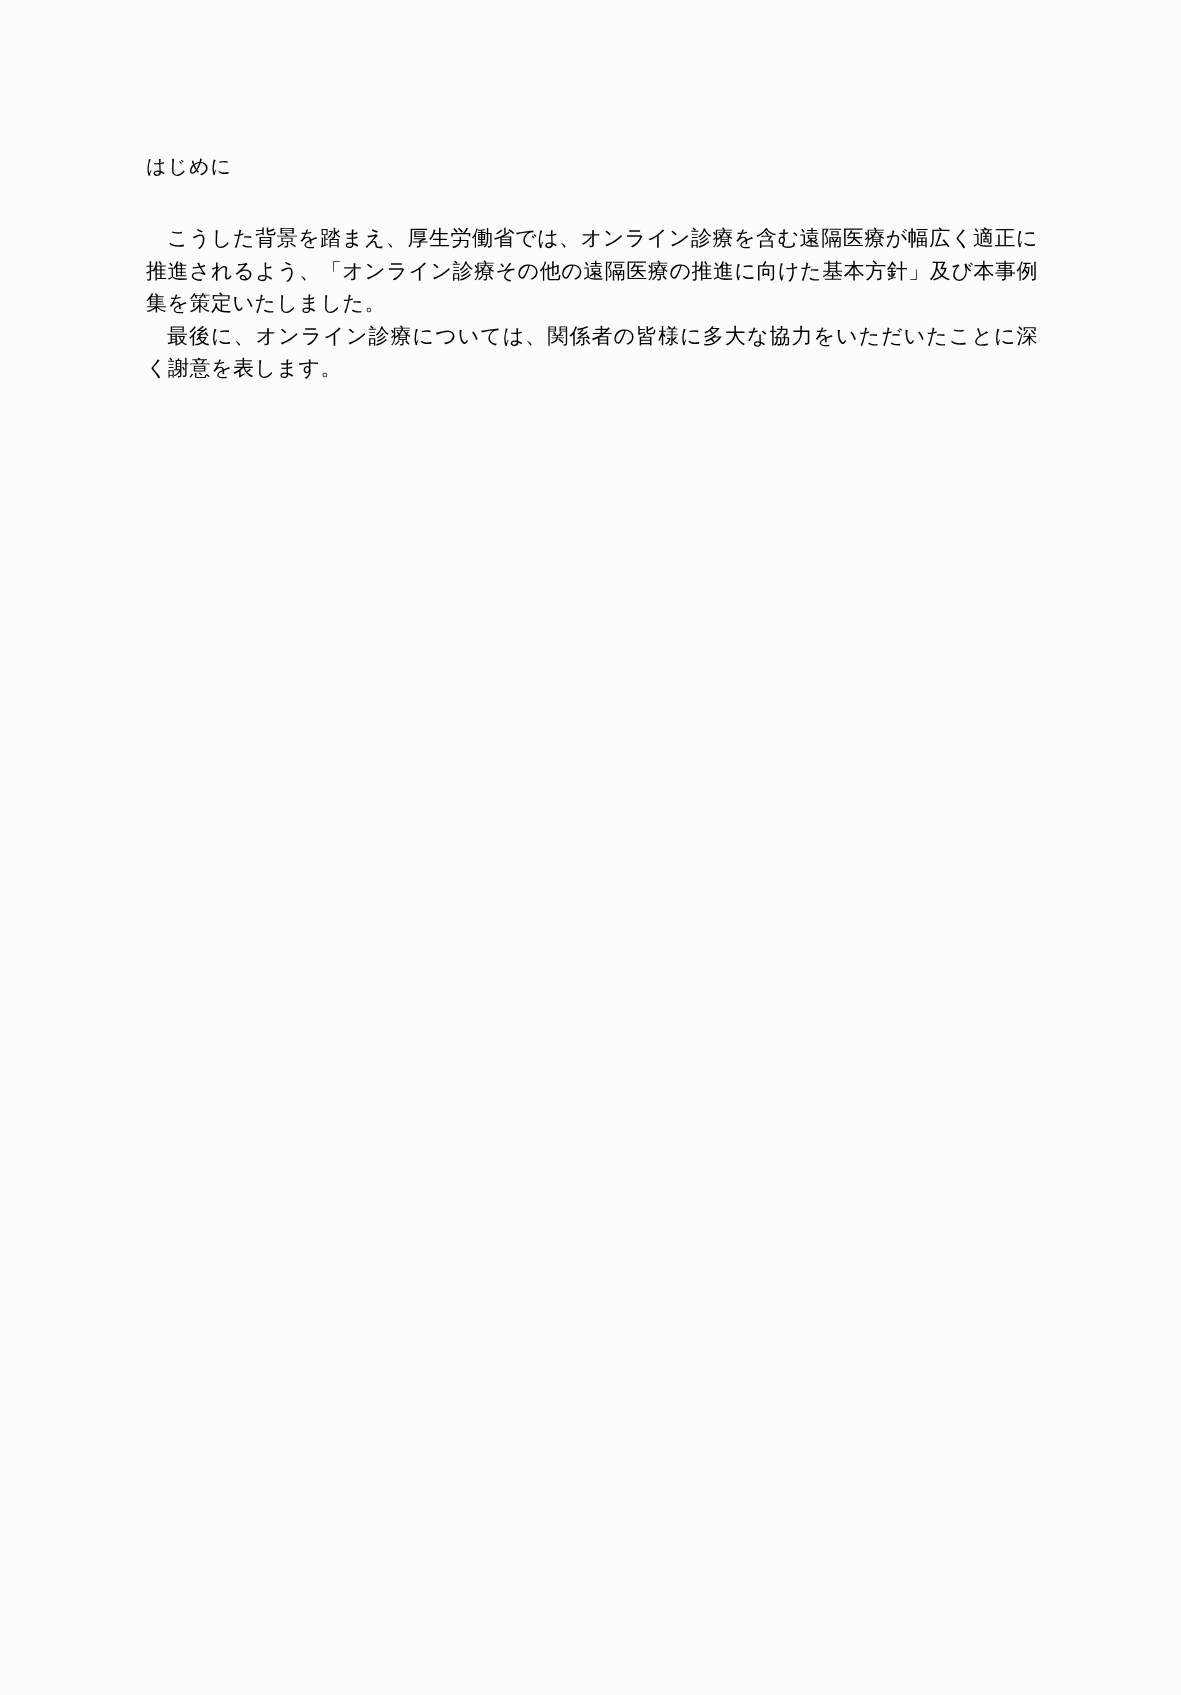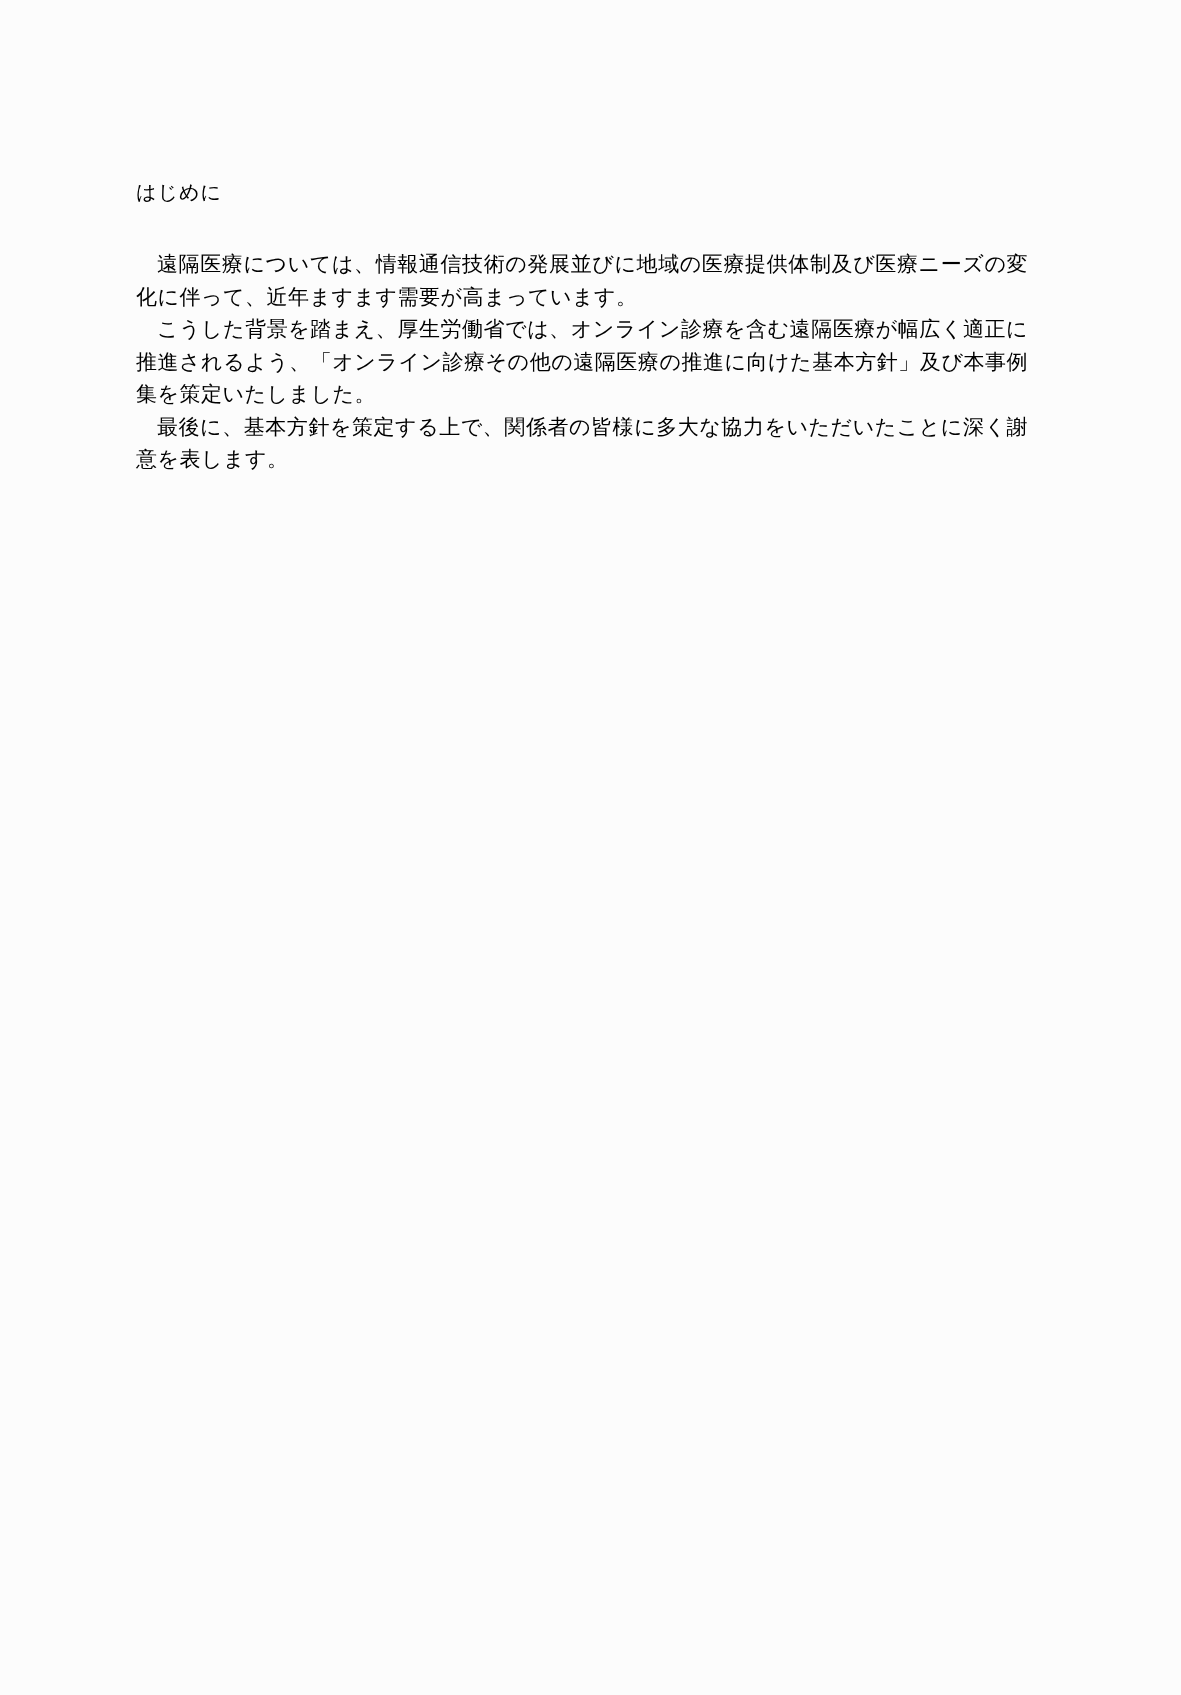--- a/index.html
+++ b/index.html
@@ -10,24 +10,23 @@
     body {
       width: 1181px;
       height: 1695px;
       position: relative;
       overflow: hidden;
       font-family: "DejaVu Sans", "Liberation Sans", sans-serif;
       color: #000000;
     }
     .page {
       position: absolute;
-      left: 136px;
+      left: 146px;
       top: 150px;
       width: 892px;
-      margin-top: 26px;
     }
     .title {
       font-size: 20px;
       line-height: 32px;
       margin: 0 0 40px 0;
       font-weight: normal;
       letter-spacing: 1px;
     }
     .para {
       font-size: 21px;
@@ -39,16 +38,15 @@
       word-break: break-all;
       line-break: anywhere;
       letter-spacing: 0.5px;
     }
   </style>
 </head>
 <body>
 
 <div class="page">
   <h1 class="title">はじめに</h1>
-  <p class="para">遠隔医療については、情報通信技術の発展並びに地域の医療提供体制及び医療ニーズの変化に伴って、近年ますます需要が高まっています。</p>
   <p class="para">こうした背景を踏まえ、厚生労働省では、オンライン診療を含む遠隔医療が幅広く適正に推進されるよう、「オンライン診療その他の遠隔医療の推進に向けた基本方針」及び本事例集を策定いたしました。</p>
-  <p class="para">最後に、基本方針を策定する上で、関係者の皆様に多大な協力をいただいたことに深く謝意を表します。</p>
+  <p class="para">最後に、オンライン診療については、関係者の皆様に多大な協力をいただいたことに深く謝意を表します。</p>
 </div>
 
 </body></html>

